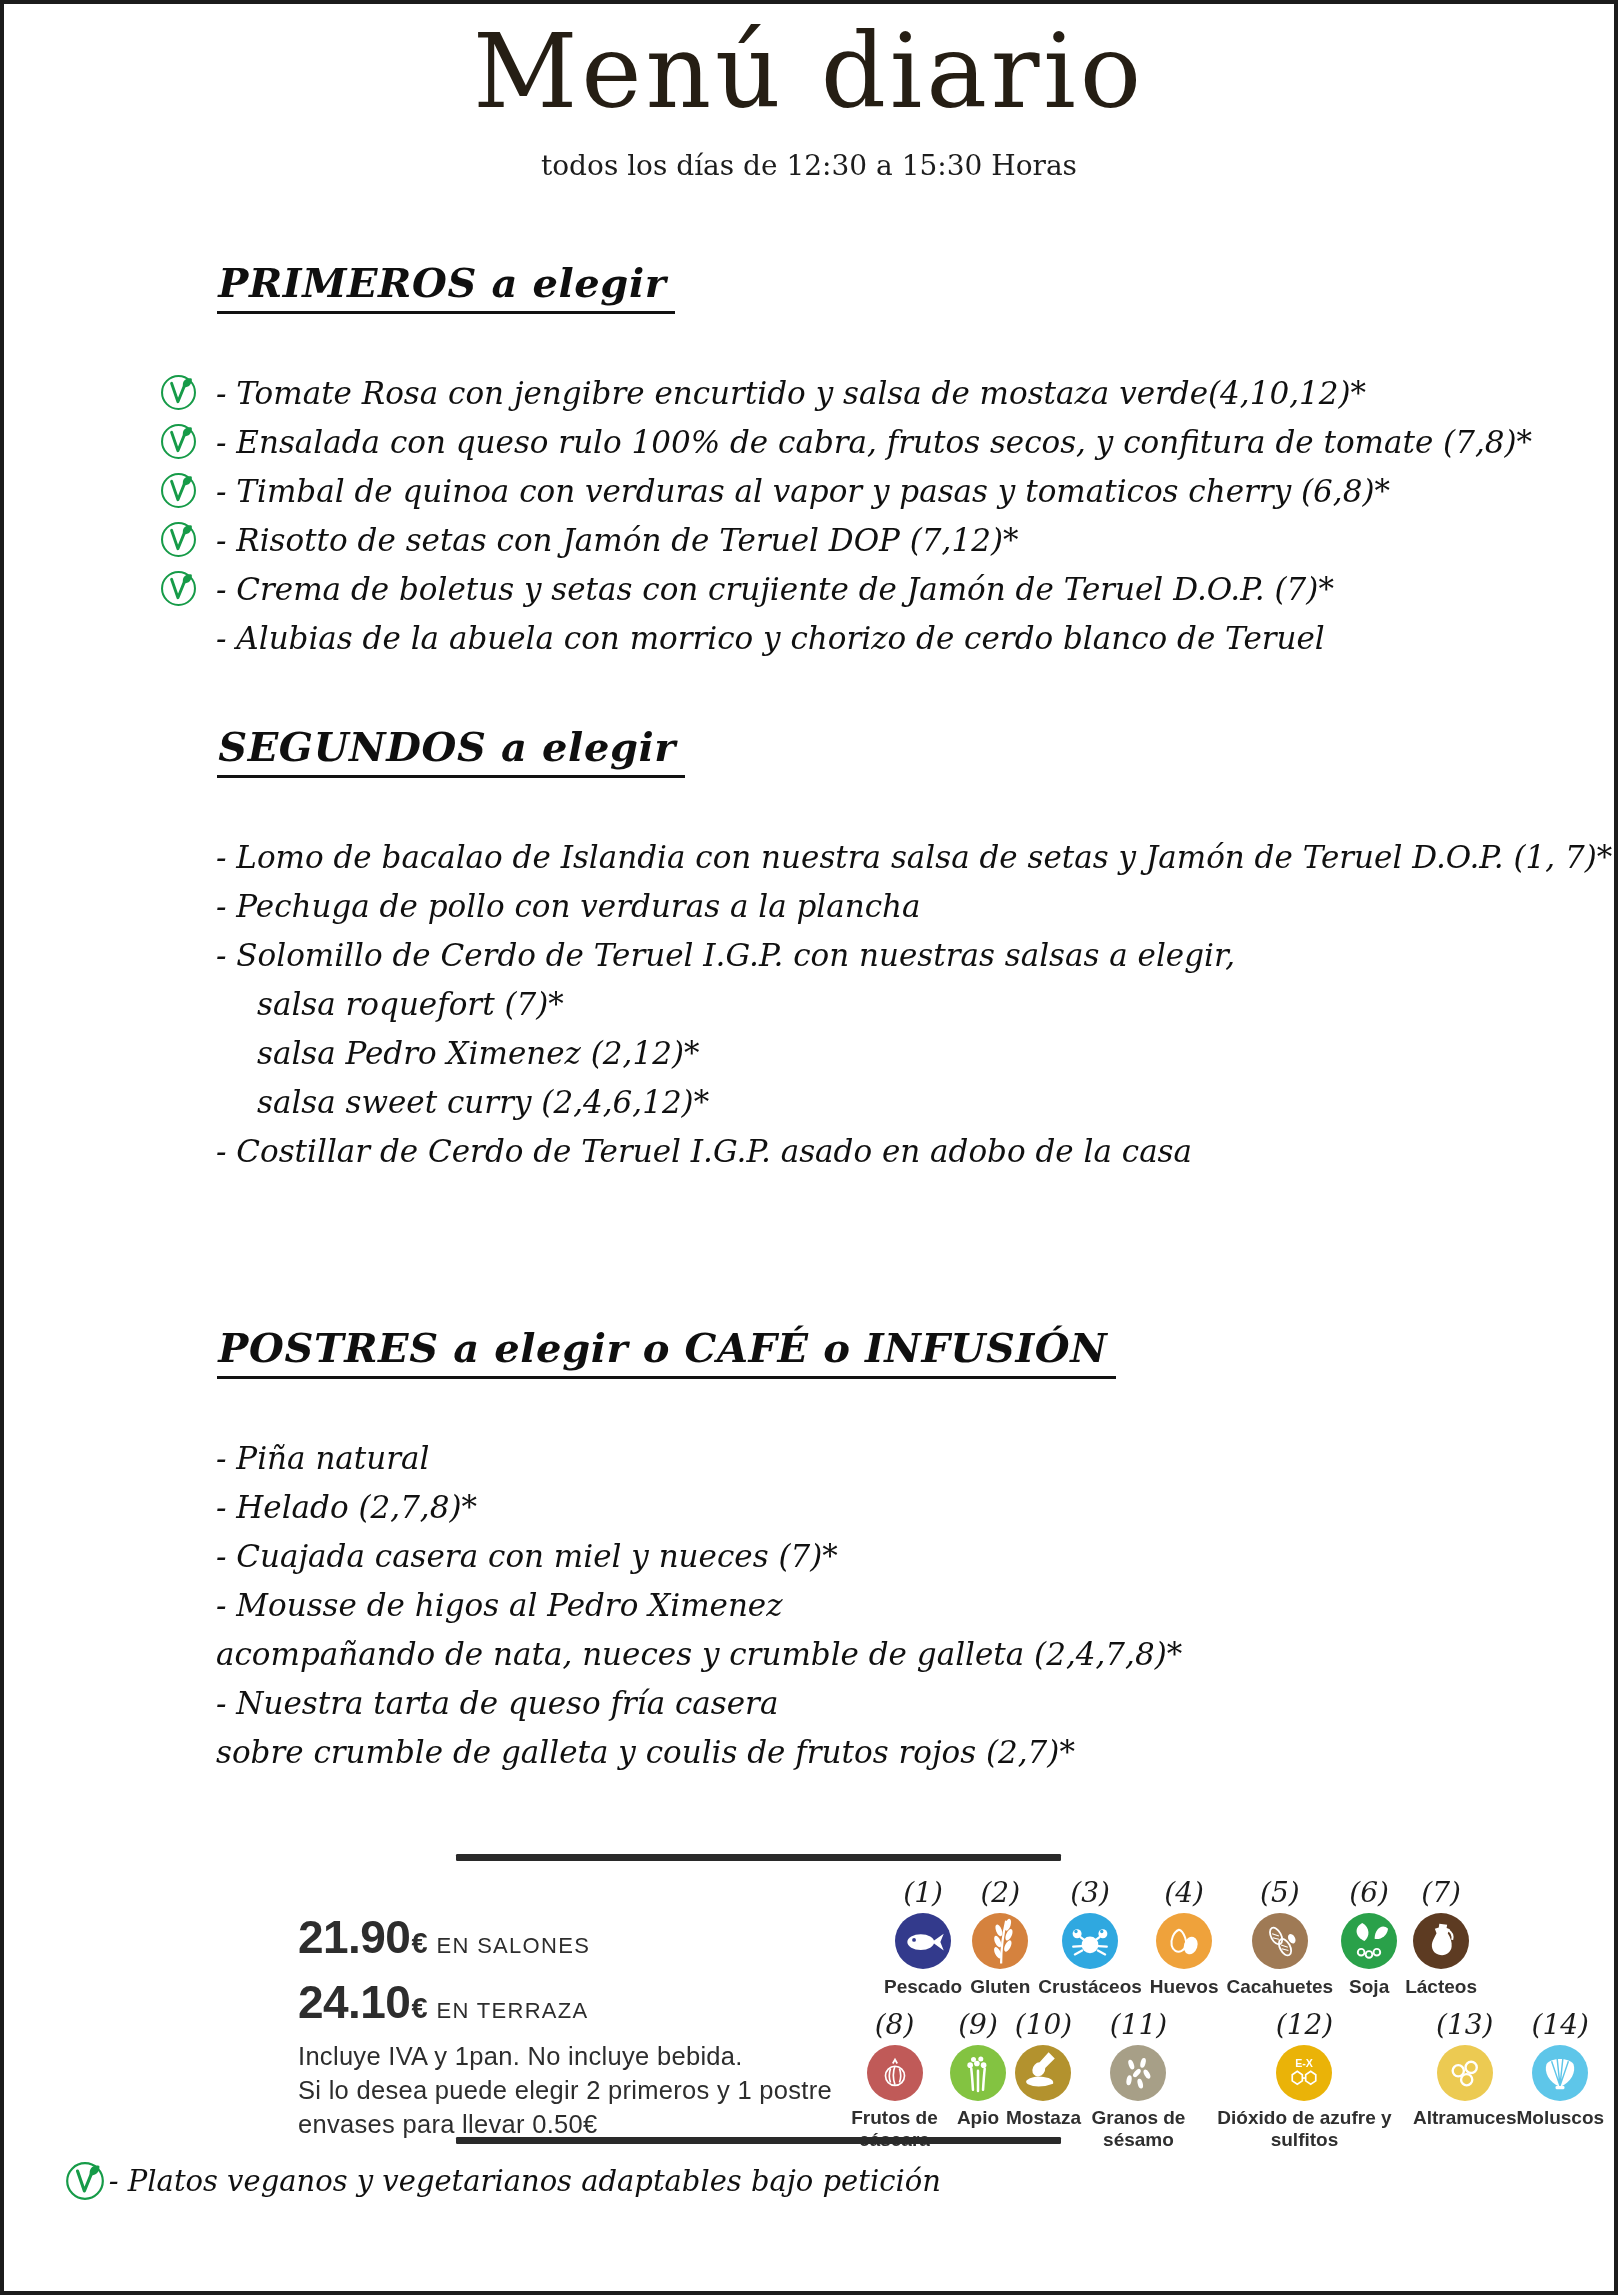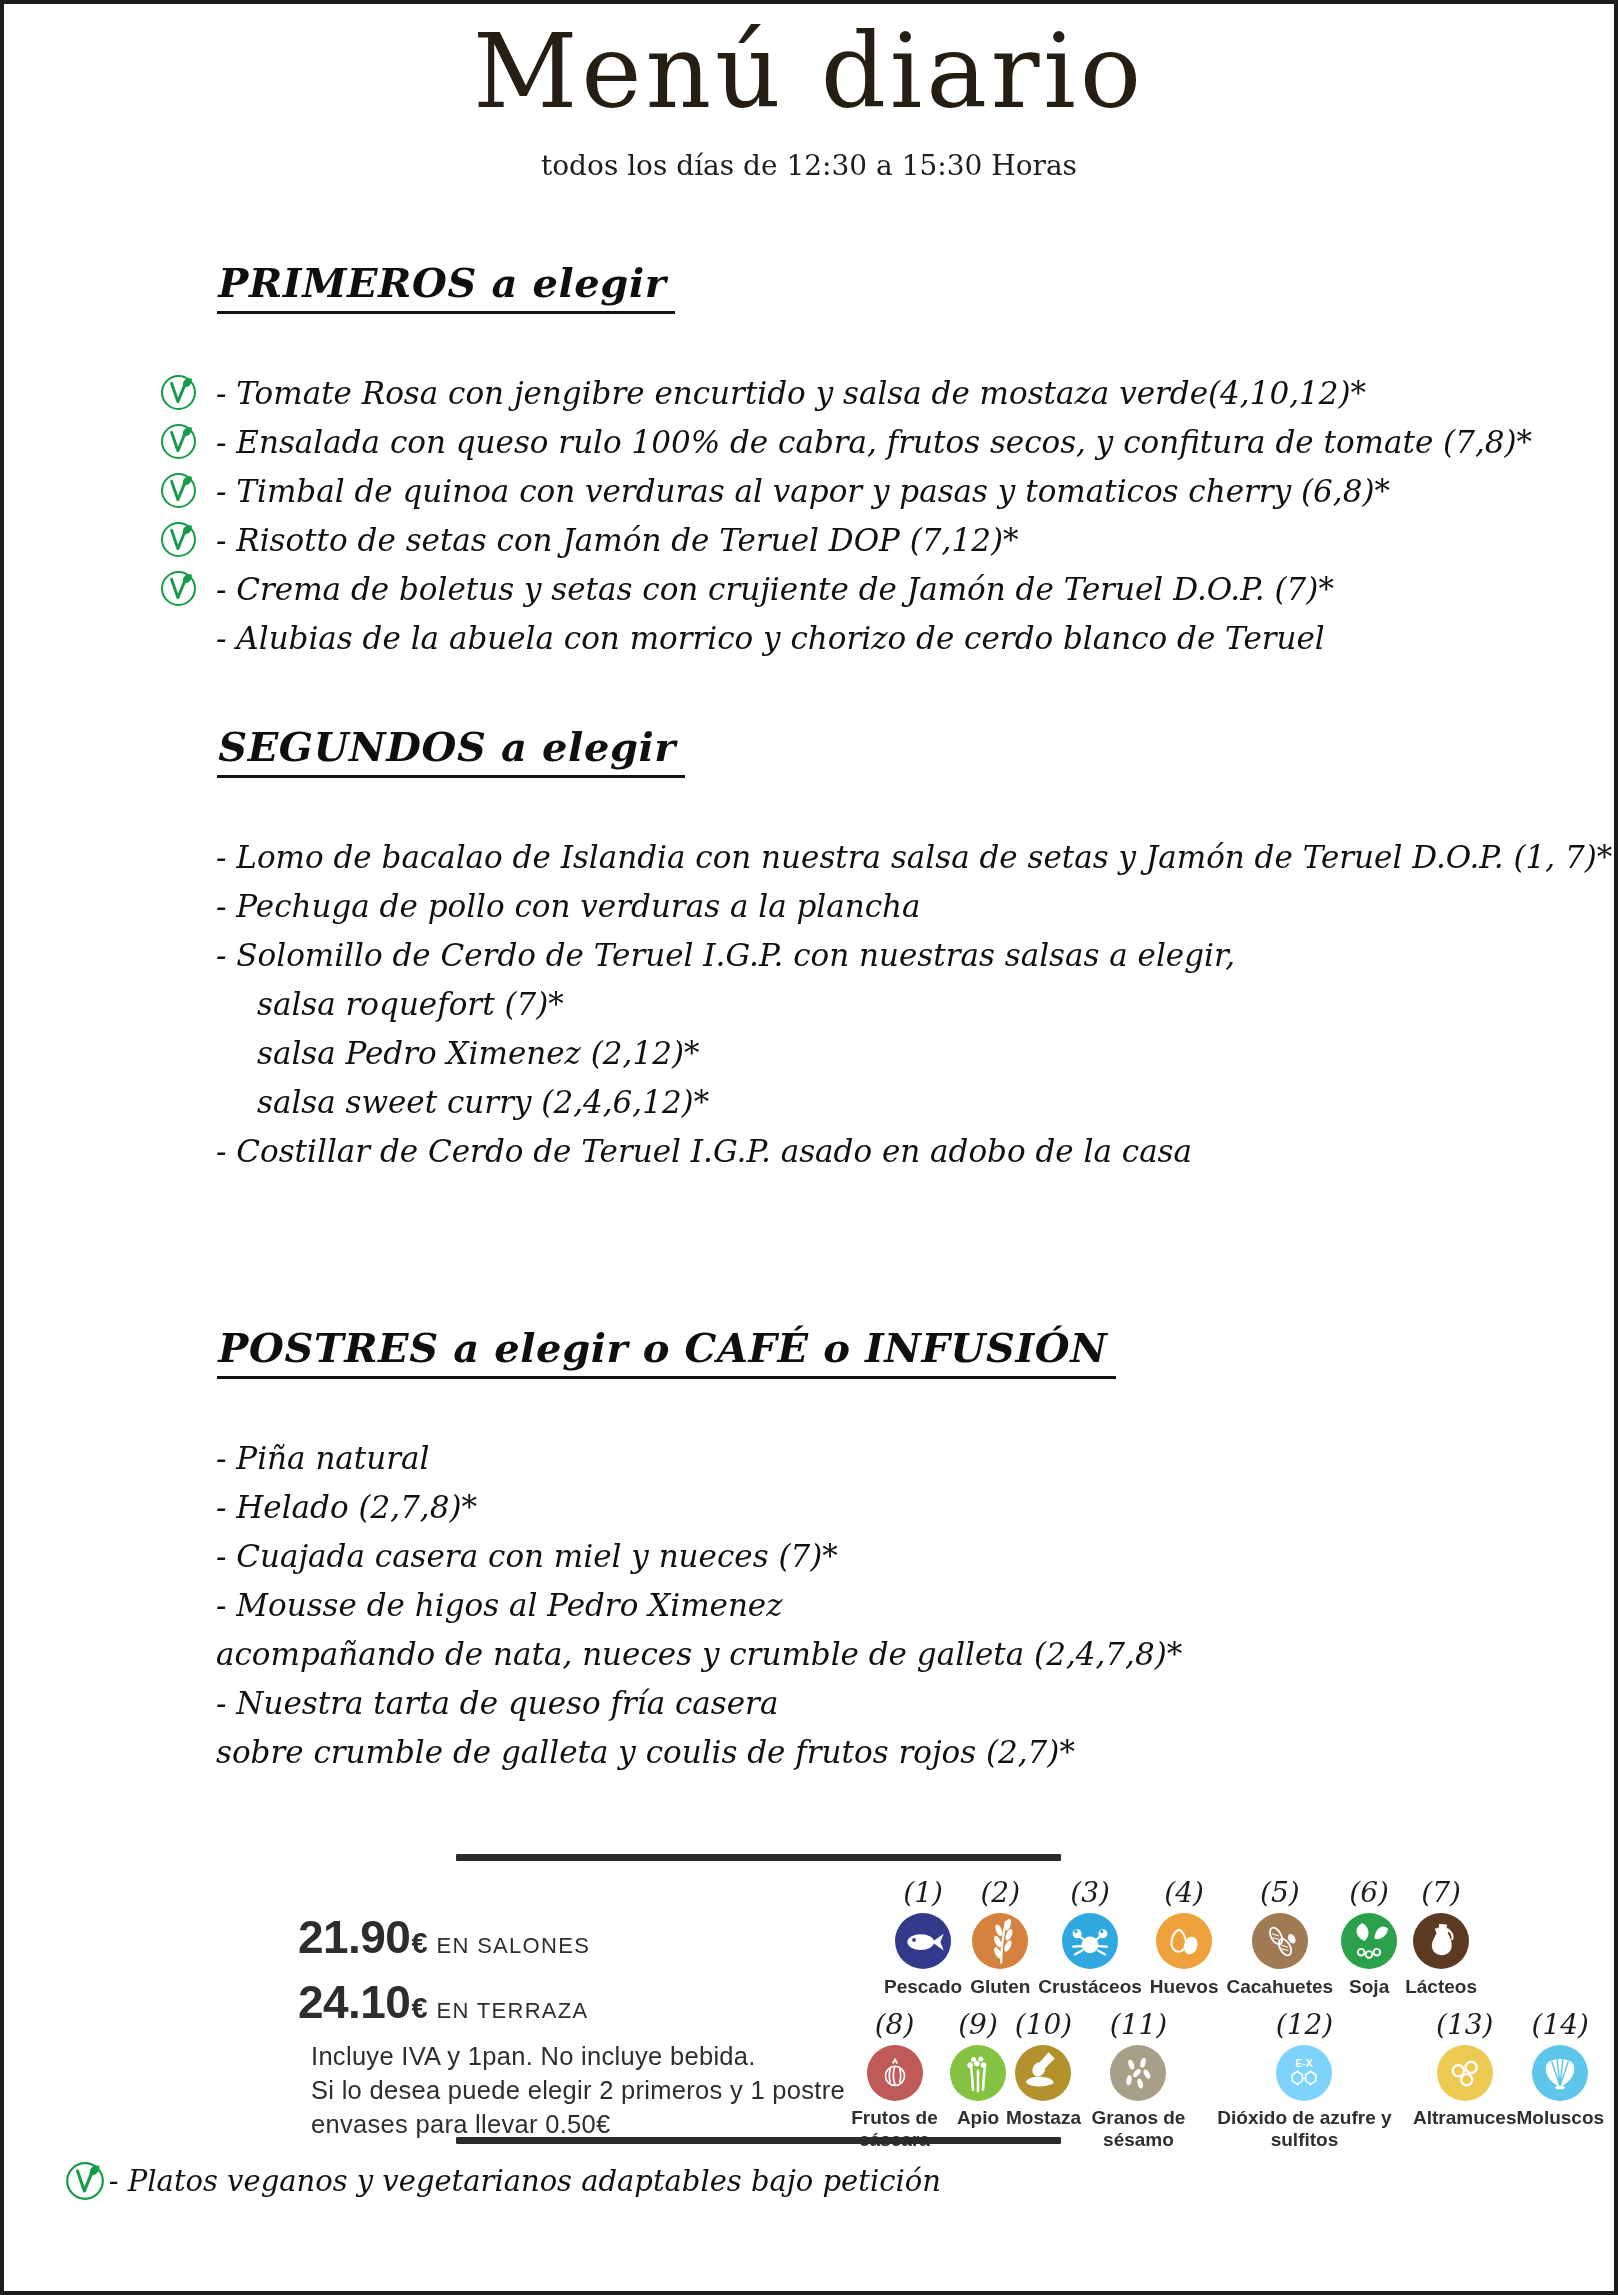--- a/index.html
+++ b/index.html
@@ -71,21 +71,21 @@
   .sep-bottom{top:2133px;}
   .pricing{
     position:absolute;left:294px;top:1906px;width:548px;
     font-family:"Liberation Sans", sans-serif;
     color:#2d2d2d;
   }
   .price-line{display:flex;align-items:baseline;height:48px;margin-bottom:16.6px;}
   .price-amount{font-size:46px;font-weight:bold;letter-spacing:-0.6px;}
   .price-euro{font-size:29px;font-weight:bold;margin-left:1.3px;}
   .price-venue{font-size:22px;letter-spacing:1.3px;margin-left:9px;}
-  .price-notes{margin-top:10.2px;margin-left:13px;}
+  .price-notes{margin-top:10.2px;}
   .price-note{font-size:25.5px;line-height:34px;letter-spacing:0.3px;}
   
   .allergens{position:absolute;left:835px;top:1872px;width:707px;
     font-family:"Liberation Sans", sans-serif;}
   .allergen-row{display:flex;justify-content:space-between;align-items:flex-start;}
   .row-0{width:593px;margin-left:45px;}
   .row-1{width:707px;margin-top:10.2px;}
   .allergen{display:flex;flex-direction:column;align-items:center;flex:0 0 auto;}
   .allergen .num{
     font-family:"DejaVu Serif", serif;
@@ -405,21 +405,21 @@
                 <ellipse cx="16" cy="2" rx="4.5" ry="9" transform="rotate(-30 16 2)"></ellipse>
                 <ellipse cx="-16" cy="13" rx="4.5" ry="9" transform="rotate(10 -16 13)"></ellipse>
                 <ellipse cx="4" cy="19" rx="4.5" ry="9" transform="rotate(-15 4 19)"></ellipse>
               </g>
             </svg>
           </span>
           <div class="label">Granos de sésamo</div>
         </div>
         <div class="allergen">
           <div class="num">(12)</div>
-          <span class="badge" style="background: #7dd3fc; color: rgb(125, 32, 80);">
+          <span class="badge" style="background: #eab308; color: rgb(125, 32, 80);">
             <svg viewBox="-50 -50 100 100">
               <text x="0" y="-10" font-size="19" font-weight="bold" text-anchor="middle" fill="#fff" font-family="Liberation Sans, sans-serif">E-X</text>
               <g stroke="#fff" stroke-width="3" fill="none">
                 <path d="M-21 3 l9 -6 9 6 v11 l-9 6 -9 -6 z"></path>
                 <path d="M3 3 l9 -6 9 6 v11 l-9 6 -9 -6 z"></path>
                 <path d="M-3 9 h6"></path>
               </g>
             </svg>
           </span>
           <div class="label">Dióxido de azufre y sulfitos</div>

